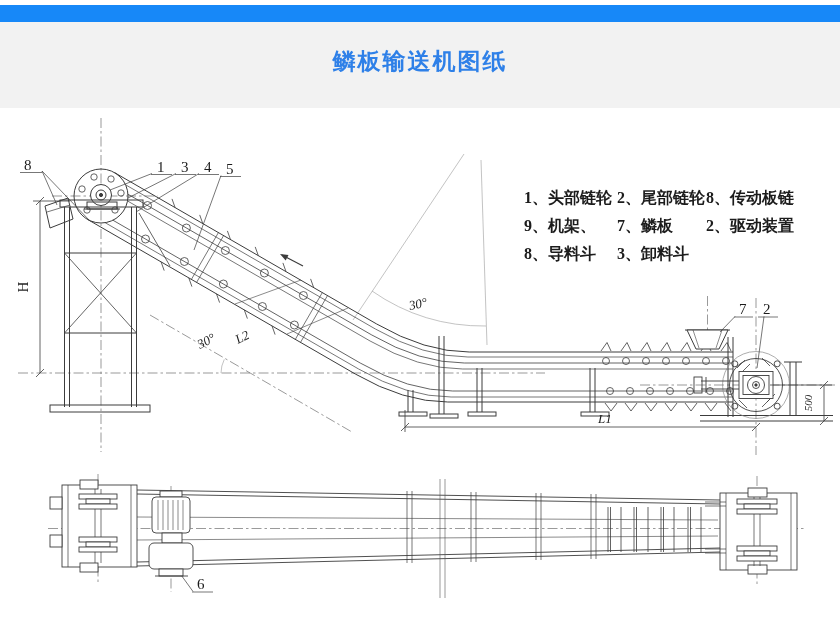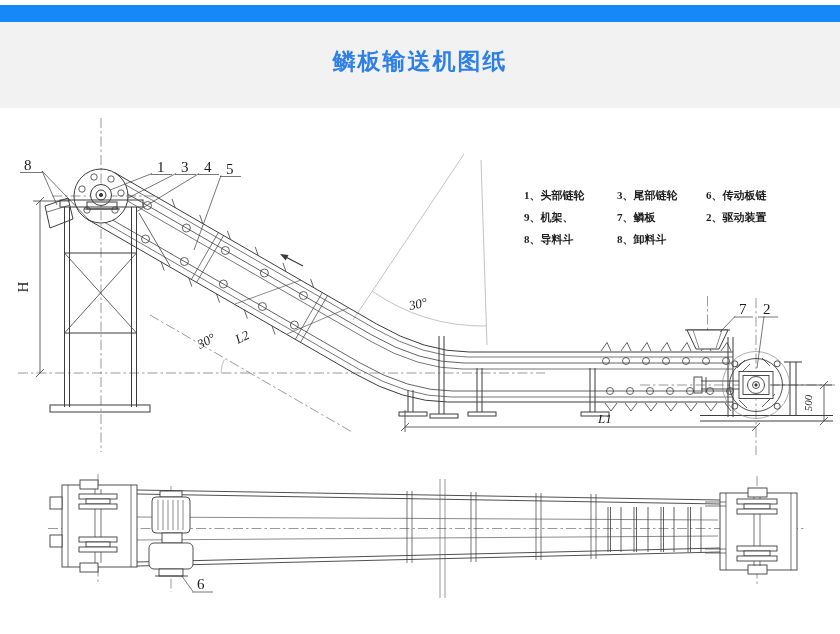--- a/index.html
+++ b/index.html
@@ -7,45 +7,45 @@
        font-family:"Liberation Sans",sans-serif;}
   .page{position:relative;width:840px;height:634px;background:#ffffff;}
   .top-bar{position:absolute;left:0;top:5px;width:840px;height:17px;background:#1788f8;}
   .header-panel{position:absolute;left:0;top:22px;width:840px;height:86px;background:#f2f2f2;}
   .page-title{position:absolute;left:0;top:46px;width:840px;text-align:center;
       font-size:23px;font-weight:700;color:#2e80e8;letter-spacing:2px;
       font-family:Liberation Sans, sans-serif;}
   .legend{position:absolute;left:524px;top:188px;display:grid;
       grid-template-columns:93px 89px auto;grid-row-gap:7px;
       font-family:"Liberation Serif","DejaVu Serif",serif;font-weight:700;
-      font-size:11px;color:#1c1c1c;white-space:nowrap;z-index:3;}
+      font-size:16px;color:#1c1c1c;white-space:nowrap;z-index:3;}
   svg.drawing{position:absolute;left:0;top:0;z-index:2;}
   svg text{font-family:"Liberation Serif","DejaVu Serif",serif;fill:#1c1c1c;}
   .lbl{font-size:15px;}
   .dim{font-size:13px;font-style:italic;}
   .dim-sm{font-size:11px;font-style:italic;}
 </style>
 </head>
 <body>
 
 <div class="page">
 
   <div class="top-bar"></div>
   <div class="header-panel"></div>
   <div class="page-title">鳞板输送机图纸</div>
 
   <div class="legend">
     <span>1、头部链轮</span>
-    <span>3、尾部链轮</span>
-    <span>6、传动板链</span>
+    <span>2、尾部链轮</span>
+    <span>8、传动板链</span>
     <span>9、机架、</span>
     <span>7、鳞板</span>
     <span>2、驱动装置</span>
     <span>8、导料斗</span>
-    <span>8、卸料斗</span>
+    <span>3、卸料斗</span>
   </div>
 
   <svg class="drawing" width="840" height="634" viewBox="0 0 840 634">
 
     <g stroke="#6f6f6f" stroke-width="0.7" fill="none" stroke-dasharray="10 3 2.5 3">
       <path d="M101,118 V452"></path>
       <path d="M52,196 H158"></path>
       <path d="M18,373 H545"></path>
       <path d="M756,298 V455"></path>
       <path d="M640,385 H838"></path>

